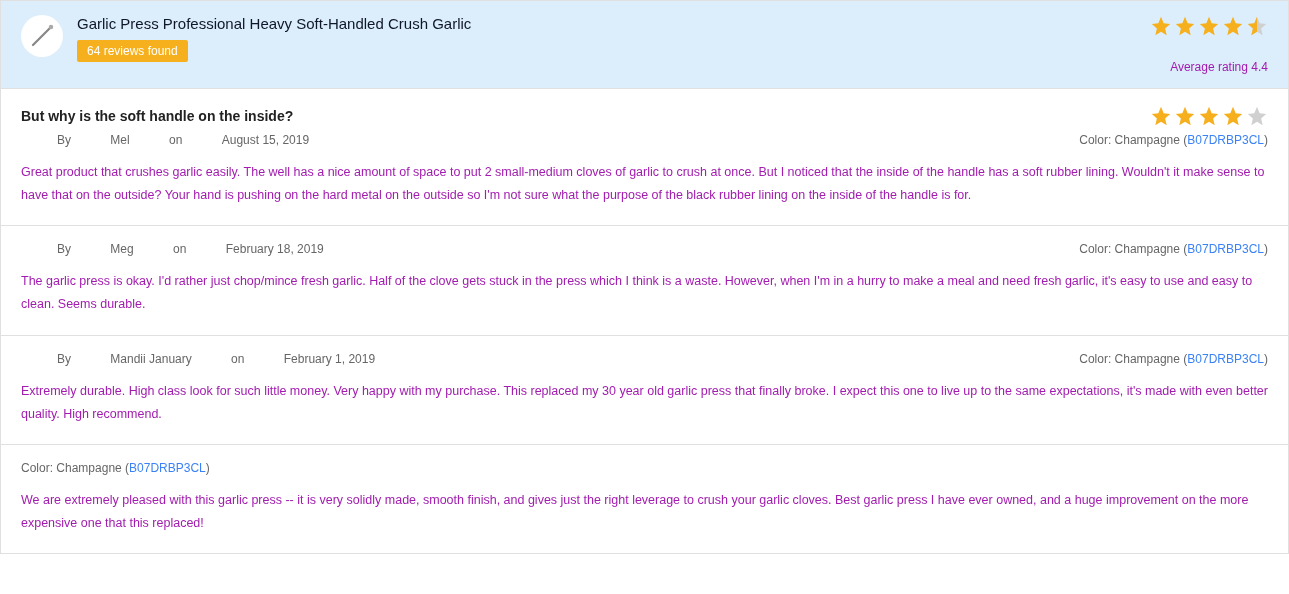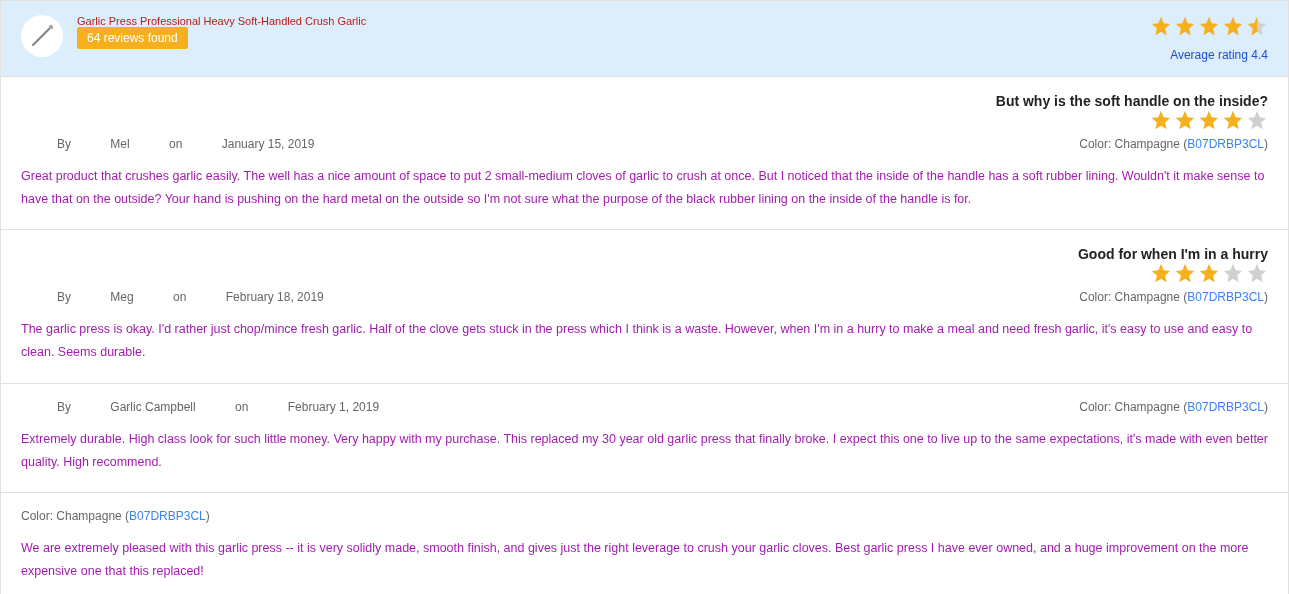--- a/index.html
+++ b/index.html
@@ -28,24 +28,24 @@
     background: #fff;
     display: flex;
     align-items: center;
     justify-content: center;
     margin-right: 14px;
     flex-shrink: 0;
   }
   .product-icon svg { width: 30px; height: 30px; }
   .header-main { flex: 1; }
   .product-title {
-    font-size: 11px;
-    color: #b91c1c;
+    font-size: 15px;
+    color: #0f172a;
     font-weight: 400;
-    margin-bottom: 0;
+    margin-bottom: 8px;
   }
   .reviews-badge {
     display: inline-block;
     background: #f6b01e;
     color: #fff;
     font-size: 12px;
     padding: 4px 10px;
     border-radius: 2px;
   }
   .header-right {
@@ -54,34 +54,33 @@
   }
   .stars {
     display: inline-flex;
     gap: 2px;
   }
   .star-svg { width: 22px; height: 22px; }
   .star-full { fill: #f6b01e; }
   .star-empty { fill: #d0d0d0; }
   .avg-rating {
     font-size: 12px;
-    color: #1d4ed8;
-    margin-top: 8px;
+    color: #a21caf;
+    margin-top: 20px;
   }
   .review {
     padding: 16px 20px 18px 20px;
     border-bottom: 1px solid #e0e0e0;
   }
   .review:last-child { border-bottom: none; }
   .review-head {
     display: flex;
     justify-content: space-between;
-    align-items: flex-end;
+    align-items: center;
     margin-bottom: 6px;
-    flex-direction: column;
   }
   .review-title {
     font-size: 14px;
     font-weight: 700;
     color: #222;
   }
   .review-stars .star-svg { width: 22px; height: 22px; }
   .review-meta {
     display: flex;
     justify-content: space-between;
@@ -161,65 +160,45 @@
           <svg class="star-svg" viewBox="0 0 24 24">
             <path class="star-full" d="M12 2l2.9 6.9L22 9.9l-5.5 4.8L18.2 22 12 18.3 5.8 22l1.7-7.3L2 9.9l7.1-1z"></path>
           </svg>
           <svg class="star-svg" viewBox="0 0 24 24">
             <path class="star-empty" d="M12 2l2.9 6.9L22 9.9l-5.5 4.8L18.2 22 12 18.3 5.8 22l1.7-7.3L2 9.9l7.1-1z"></path>
           </svg>
         </div>
     </div>
     <div class="review-meta">
       <div class="review-byline">
-        <span>By </span><span>Mel</span><span> on </span><span>January 15, 2019</span>
+        <span>By </span><span>Mel</span><span> on </span><span>August 15, 2019</span>
       </div>
       <div class="review-color">
         <span>Color: </span><span>Champagne </span><span>(</span><a href="#" class="asin-link">B07DRBP3CL</a><span>)</span>
       </div>
     </div>
     <div class="review-body">Great product that crushes garlic easily. The well has a nice amount of space to put 2 small-medium cloves of garlic to crush at once. But I noticed that the inside of the handle has a soft rubber lining. Wouldn't it make sense to have that on the outside? Your hand is pushing on the hard metal on the outside so I'm not sure what the purpose of the black rubber lining on the inside of the handle is for.</div>
   </div>
 
   <div class="review">
-    <div class="review-head">
-      <div class="review-title">Good for when I'm in a hurry</div>
-      <div class="stars review-stars">
-          <svg class="star-svg" viewBox="0 0 24 24">
-            <path class="star-full" d="M12 2l2.9 6.9L22 9.9l-5.5 4.8L18.2 22 12 18.3 5.8 22l1.7-7.3L2 9.9l7.1-1z"></path>
-          </svg>
-          <svg class="star-svg" viewBox="0 0 24 24">
-            <path class="star-full" d="M12 2l2.9 6.9L22 9.9l-5.5 4.8L18.2 22 12 18.3 5.8 22l1.7-7.3L2 9.9l7.1-1z"></path>
-          </svg>
-          <svg class="star-svg" viewBox="0 0 24 24">
-            <path class="star-full" d="M12 2l2.9 6.9L22 9.9l-5.5 4.8L18.2 22 12 18.3 5.8 22l1.7-7.3L2 9.9l7.1-1z"></path>
-          </svg>
-          <svg class="star-svg" viewBox="0 0 24 24">
-            <path class="star-empty" d="M12 2l2.9 6.9L22 9.9l-5.5 4.8L18.2 22 12 18.3 5.8 22l1.7-7.3L2 9.9l7.1-1z"></path>
-          </svg>
-          <svg class="star-svg" viewBox="0 0 24 24">
-            <path class="star-empty" d="M12 2l2.9 6.9L22 9.9l-5.5 4.8L18.2 22 12 18.3 5.8 22l1.7-7.3L2 9.9l7.1-1z"></path>
-          </svg>
-        </div>
-    </div>
     <div class="review-meta">
       <div class="review-byline">
         <span>By </span><span>Meg</span><span> on </span><span>February 18, 2019</span>
       </div>
       <div class="review-color">
         <span>Color: </span><span>Champagne </span><span>(</span><a href="#" class="asin-link">B07DRBP3CL</a><span>)</span>
       </div>
     </div>
     <div class="review-body">The garlic press is okay. I'd rather just chop/mince fresh garlic. Half of the clove gets stuck in the press which I think is a waste. However, when I'm in a hurry to make a meal and need fresh garlic, it's easy to use and easy to clean. Seems durable.</div>
   </div>
 
   <div class="review">
     <div class="review-meta">
       <div class="review-byline">
-        <span>By </span><span>Garlic Campbell</span><span> on </span><span>February 1, 2019</span>
+        <span>By </span><span>Mandii January</span><span> on </span><span>February 1, 2019</span>
       </div>
       <div class="review-color">
         <span>Color: </span><span>Champagne </span><span>(</span><a href="#" class="asin-link">B07DRBP3CL</a><span>)</span>
       </div>
     </div>
     <div class="review-body">Extremely durable. High class look for such little money. Very happy with my purchase. This replaced my 30 year old garlic press that finally broke. I expect this one to live up to the same expectations, it's made with even better quality. High recommend.</div>
   </div>
 
   <div class="review">
     <div class="review-meta">

